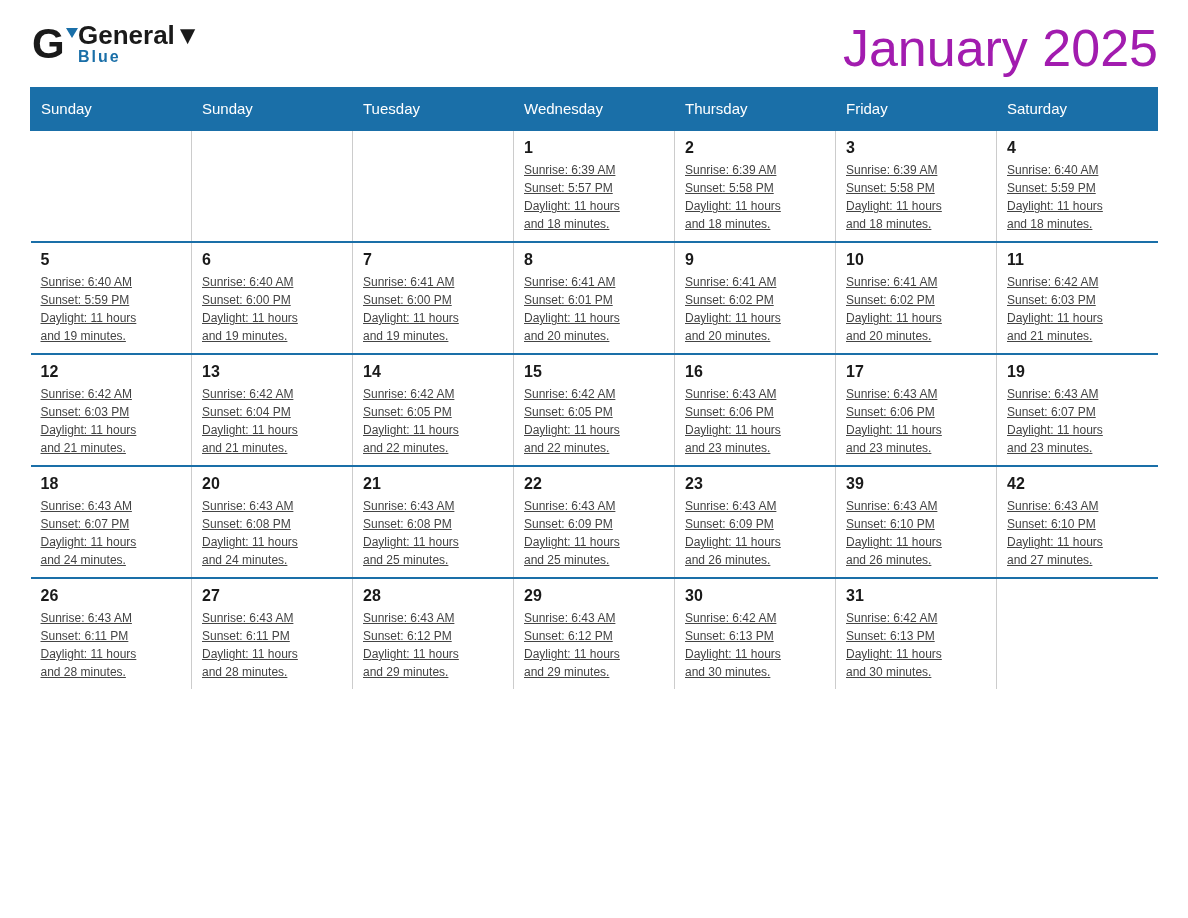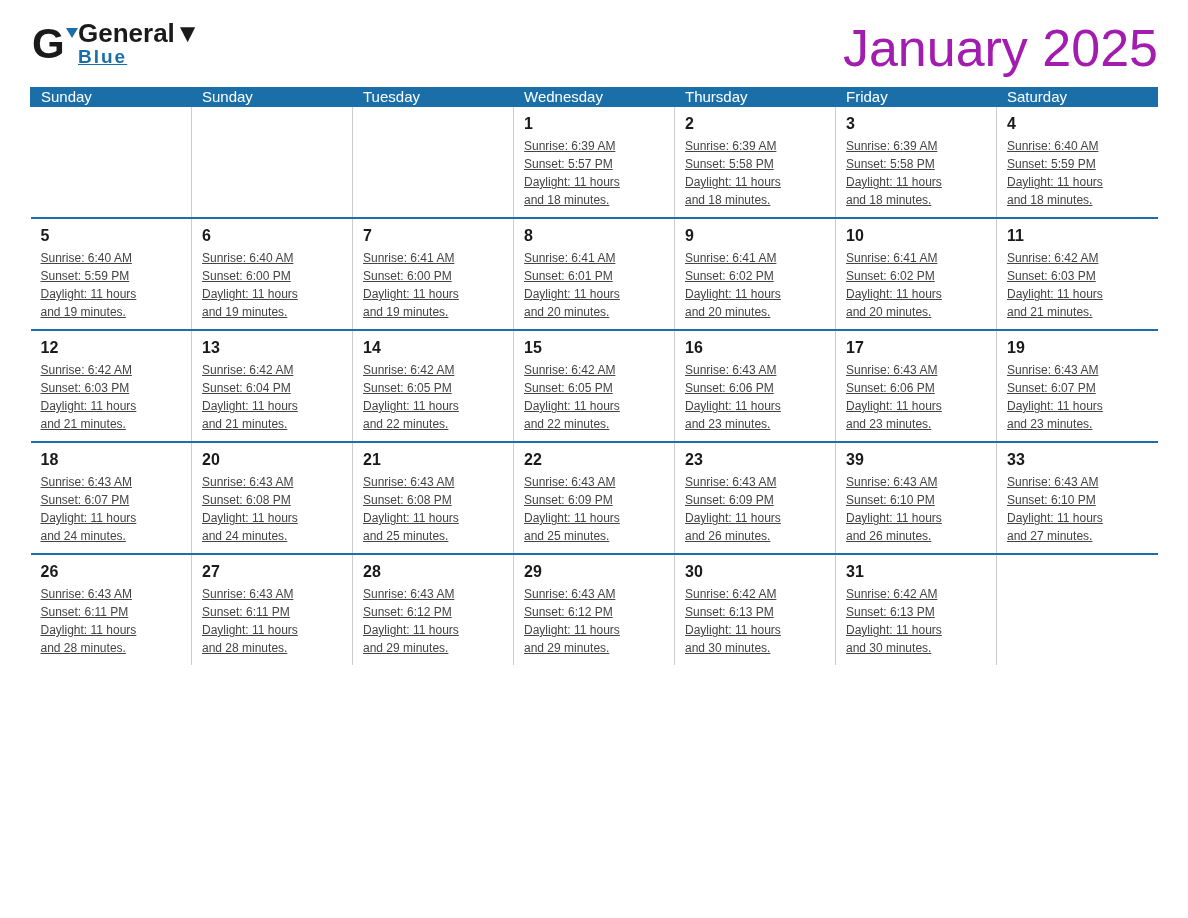--- a/index.html
+++ b/index.html
@@ -38,21 +38,21 @@
     .calendar {
       width: 100%;
       border-collapse: collapse;
       margin-top: 10px;
     }
     .calendar thead tr {
       background-color: #1a6fa8;
     }
     .calendar thead th {
       color: #fff;
-      padding: 0 10px;
+      padding: 12px 10px;
       text-align: left;
       font-size: 15px;
       font-weight: normal;
       border: 1px solid #1a6fa8;
     }
     .calendar tbody tr {
       border-top: 2px solid #1a6fa8;
     }
     .calendar tbody td {
       vertical-align: top;
@@ -97,21 +97,21 @@
       <svg width="48" height="48" viewBox="0 0 48 48" xmlns="http://www.w3.org/2000/svg">
 
         <text x="2" y="38" font-size="42" font-weight="bold" fill="#1a1a1a" font-family="Arial">G</text>
 
         <polygon points="36,8 48,8 42,18" fill="#1a6fa8"></polygon>
       </svg>
       <div>
         <div style="font-size:26px;font-weight:bold;color:#1a1a1a;line-height:1;">
           <span>General</span>▼
         </div>
-        <div style="font-size:19px;font-weight:bold;color:#1a6fa8;letter-spacing:2px;text-decoration:underline;">
+        <div style="font-size:16px;font-weight:bold;color:#1a6fa8;letter-spacing:2px;">
           <span>Blue</span>
         </div>
       </div>
     </div>
   </div>
   <div class="title-section">
     <h1>January 2025</h1>
   </div>
 </div>
 
@@ -228,21 +228,21 @@
         </td>
         <td>
           <span class="day-number">23</span>
           <div class="day-info">Sunrise: 6:43 AM<br>Sunset: 6:09 PM<br>Daylight: 11 hours<br>and 26 minutes.</div>
         </td>
         <td>
           <span class="day-number">39</span>
           <div class="day-info">Sunrise: 6:43 AM<br>Sunset: 6:10 PM<br>Daylight: 11 hours<br>and 26 minutes.</div>
         </td>
         <td>
-          <span class="day-number">33</span>
+          <span class="day-number">42</span>
           <div class="day-info">Sunrise: 6:43 AM<br>Sunset: 6:10 PM<br>Daylight: 11 hours<br>and 27 minutes.</div>
         </td>
       </tr>
       <tr>
         <td>
           <span class="day-number">26</span>
           <div class="day-info">Sunrise: 6:43 AM<br>Sunset: 6:11 PM<br>Daylight: 11 hours<br>and 28 minutes.</div>
         </td>
         <td>
           <span class="day-number">27</span>

